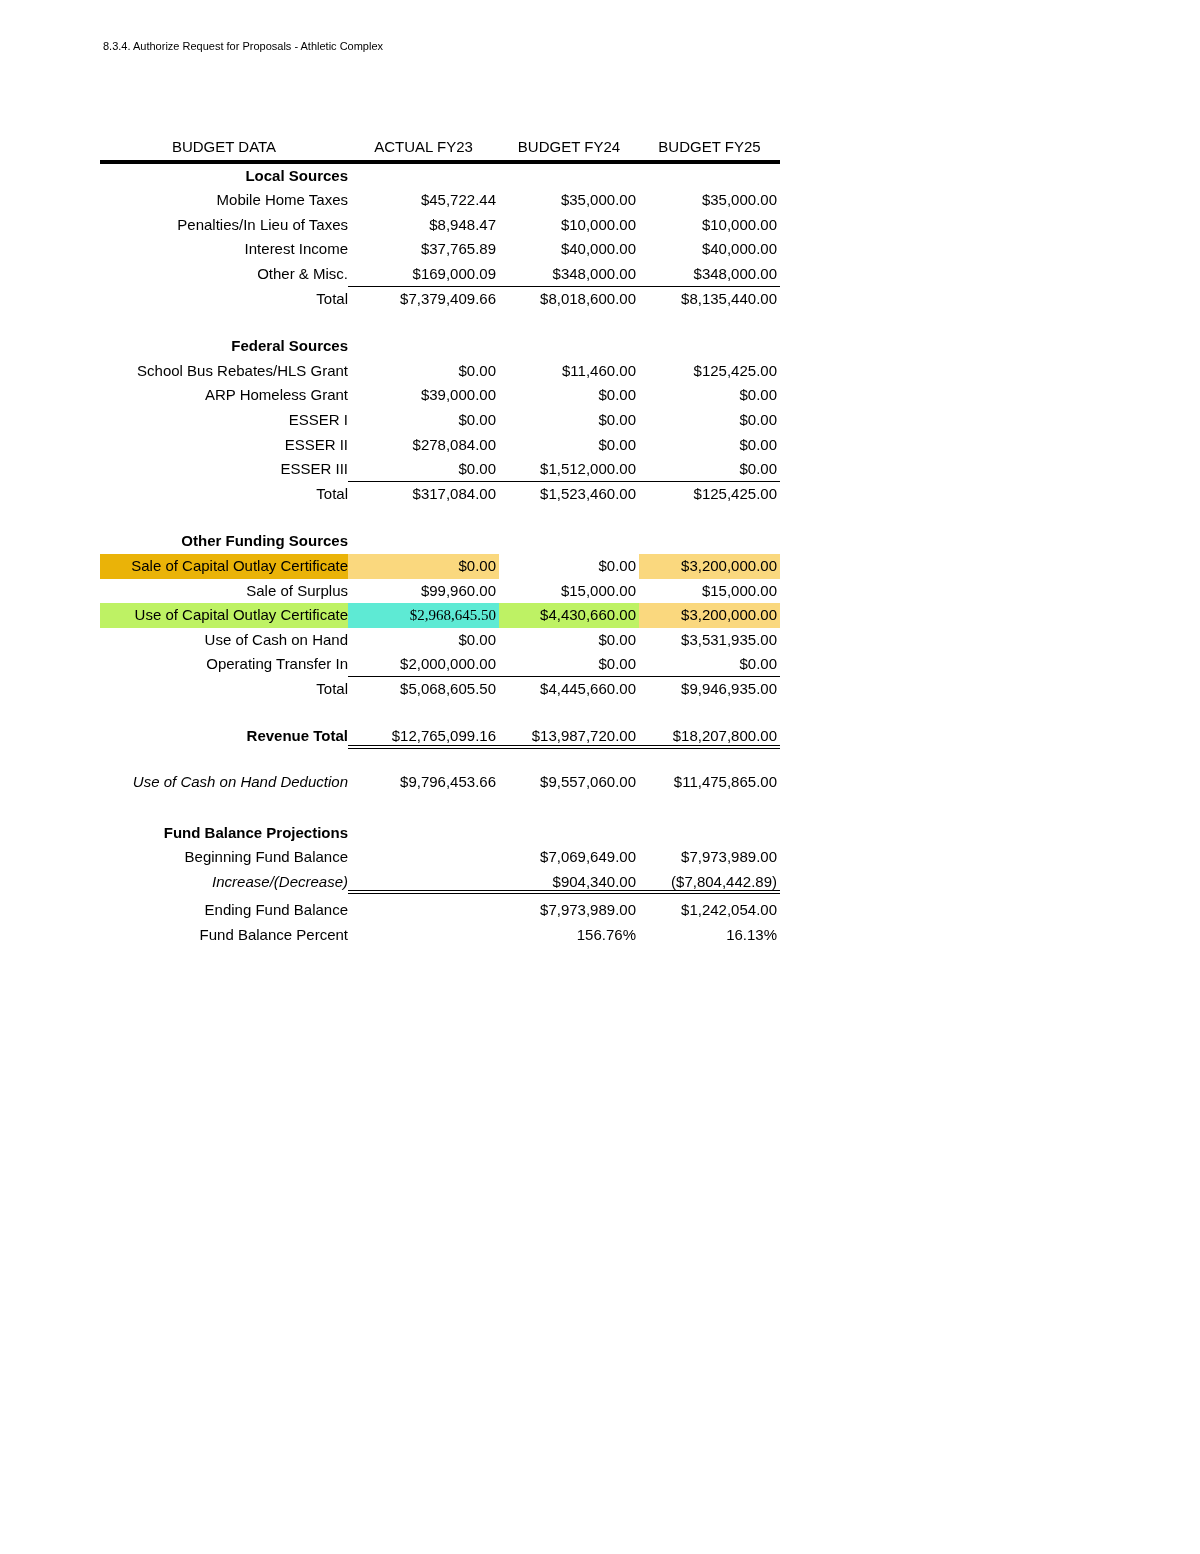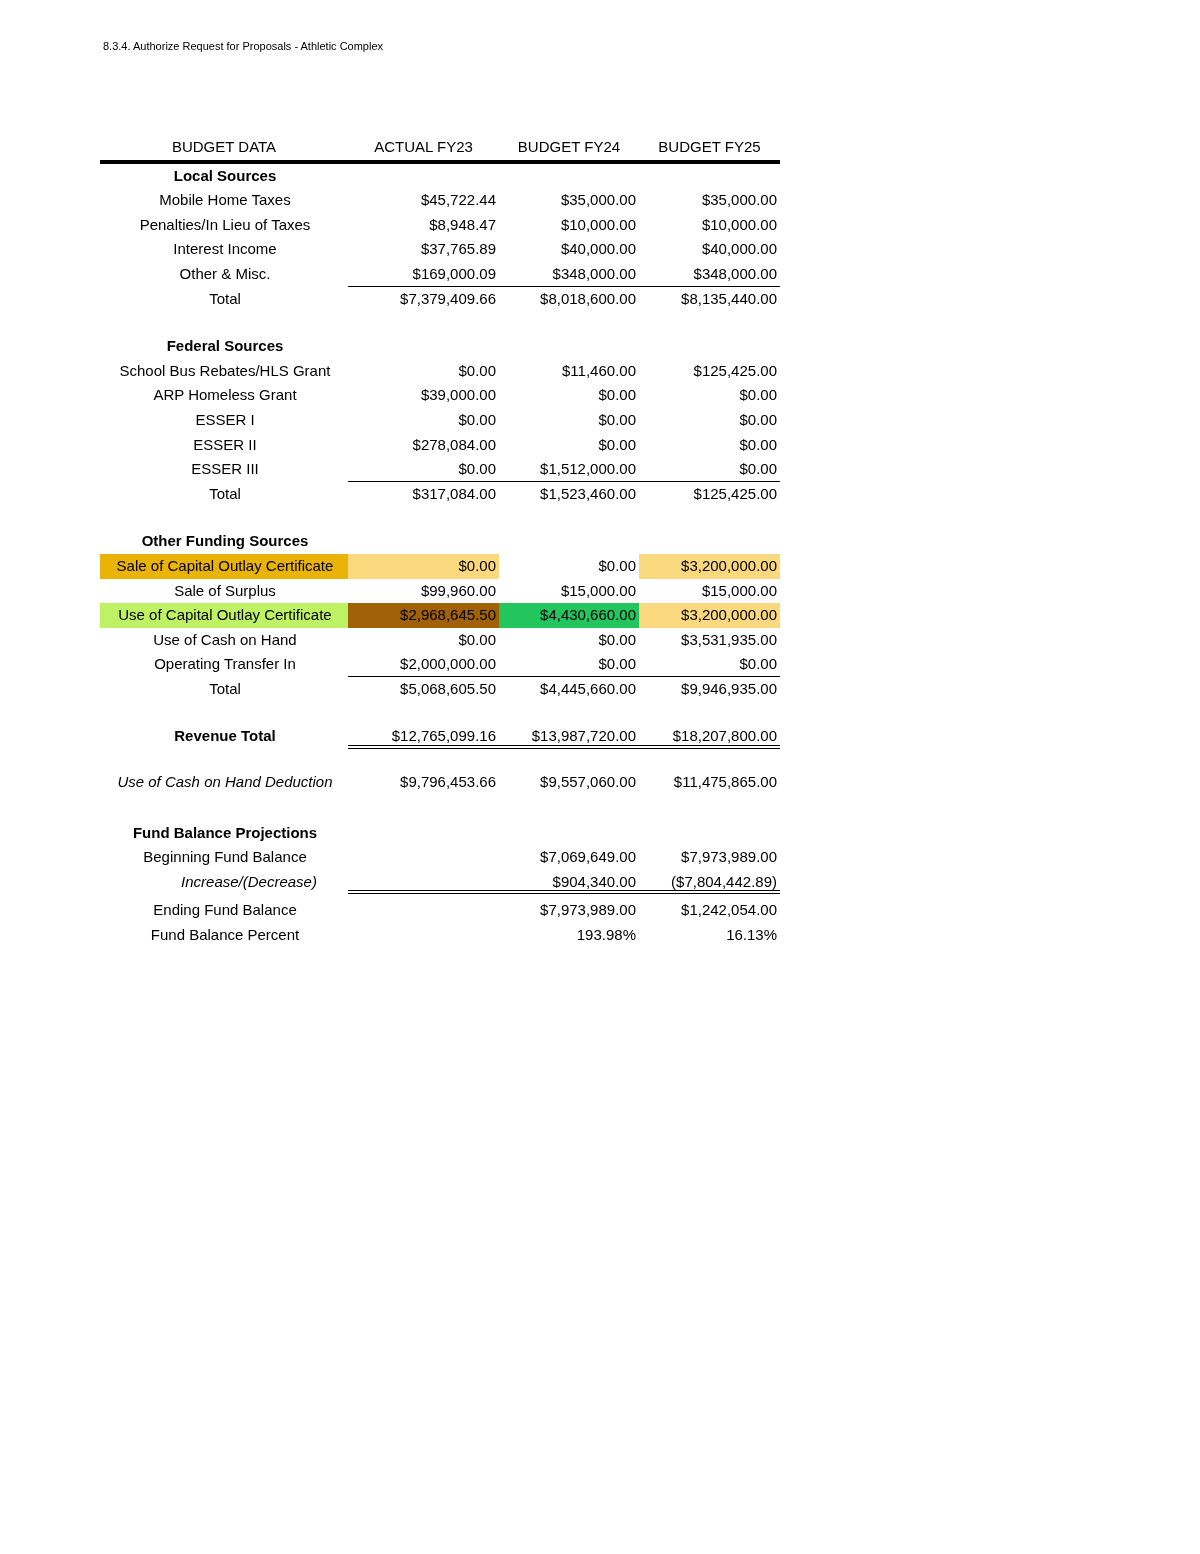--- a/index.html
+++ b/index.html
@@ -14,21 +14,21 @@
   }
   .budget-table {
     position: absolute; left: 100px; top: 135px; width: 680px;
   }
   .row { display: grid; grid-template-columns: 248px 151px 140px 141px; }
   .cell {
     font-size: 15px; line-height: 24.6px; height: 24.6px;
     text-align: right; padding-right: 3px; white-space: nowrap;
     box-sizing: border-box; overflow: hidden;
   }
-  .cell.label { text-align: center; padding-left: 2px; padding-right: 0; }
+  .cell.label { text-align: right; padding-left: 2px; padding-right: 0; }
   .bold { font-weight: bold; }
   .italic { font-style: italic; }
   .indent { padding-left: 58px; margin-left: 48px; }
   .header-row { border-bottom: 4px solid #000; }
   .header-row .cell { text-align: center; padding: 0; }
   .u1 { border-bottom: 1.5px solid #000; }
   .u2 { border-bottom: 4px double #000; }
   .spacer { width: 100%; }
 </style>
 </head>
@@ -137,22 +137,22 @@
         <div class="cell value" style="background: rgb(250, 216, 126);">$3,200,000.00</div>
       </div>
       <div class="row data-row">
         <div class="cell label">Sale of Surplus</div>
         <div class="cell value">$99,960.00</div>
         <div class="cell value">$15,000.00</div>
         <div class="cell value">$15,000.00</div>
       </div>
       <div class="row data-row">
         <div class="cell label" style="background: #bef264;">Use of Capital Outlay Certificate</div>
-        <div class="cell value" style="background: #a16207;">$2,968,645.50</div>
-        <div class="cell value" style="background: #22c55e;">$4,430,660.00</div>
+        <div class="cell value" style="background: #5eead4; font-family: Liberation Serif, serif;">$2,968,645.50</div>
+        <div class="cell value" style="background: #bef264;">$4,430,660.00</div>
         <div class="cell value" style="background: rgb(250, 216, 126);">$3,200,000.00</div>
       </div>
       <div class="row data-row">
         <div class="cell label">Use of Cash on Hand</div>
         <div class="cell value">$0.00</div>
         <div class="cell value">$0.00</div>
         <div class="cell value">$3,531,935.00</div>
       </div>
       <div class="row data-row">
         <div class="cell label">Operating Transfer In</div>
@@ -202,17 +202,17 @@
       <div class="spacer" style="height: 4px;"></div>
       <div class="row data-row">
         <div class="cell label">Ending Fund Balance</div>
         <div class="cell value"></div>
         <div class="cell value">$7,973,989.00</div>
         <div class="cell value">$1,242,054.00</div>
       </div>
       <div class="row data-row">
         <div class="cell label">Fund Balance Percent</div>
         <div class="cell value"></div>
-        <div class="cell value">193.98%</div>
+        <div class="cell value">156.76%</div>
         <div class="cell value">16.13%</div>
       </div>
     </div>
 </div>
 
 </body></html>

